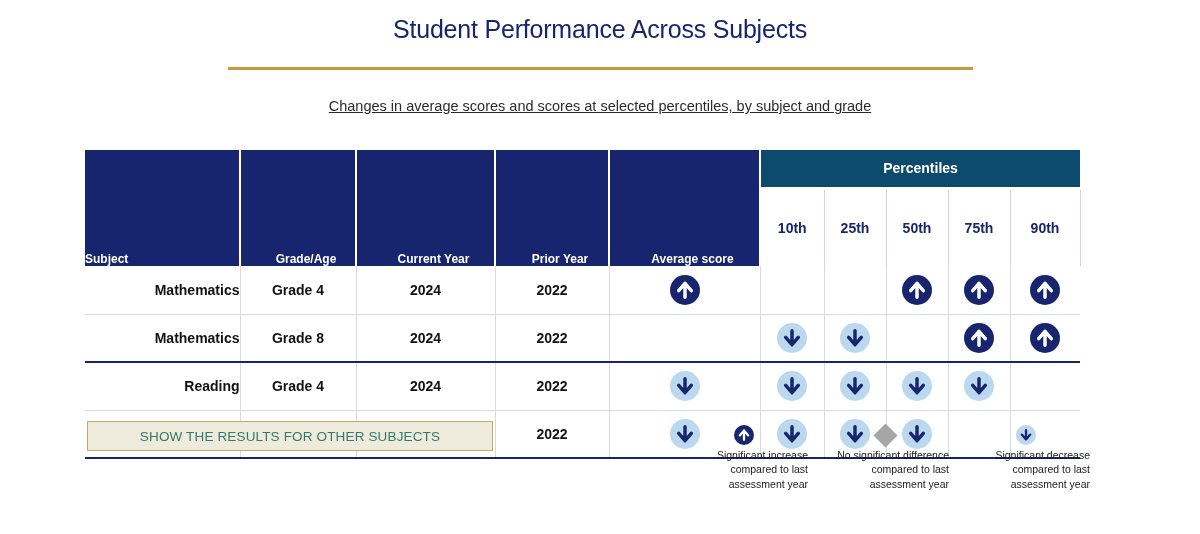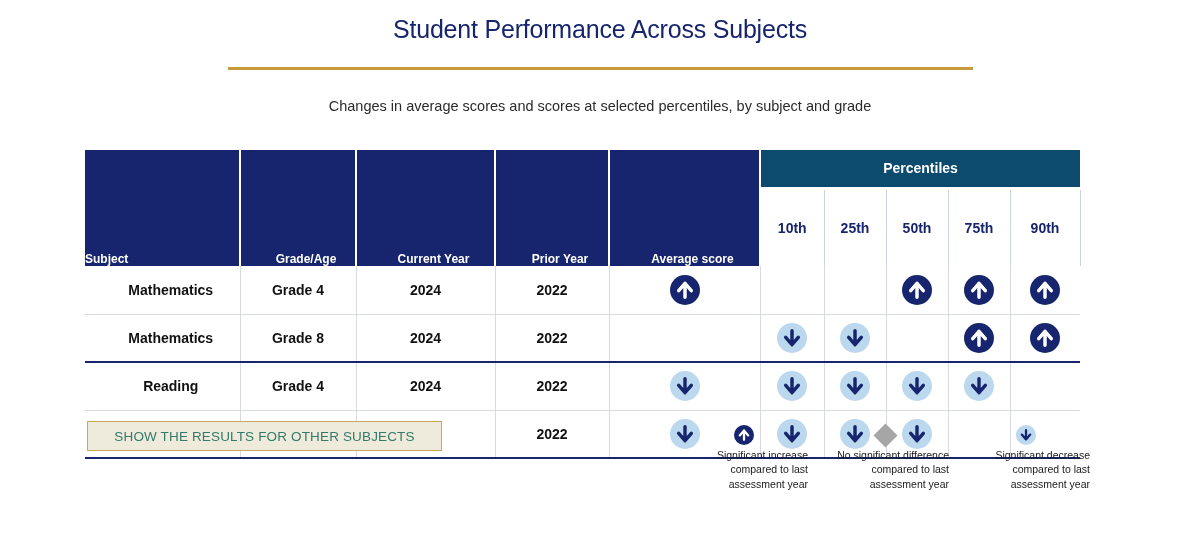--- a/index.html
+++ b/index.html
@@ -28,20 +28,21 @@
     height:3px;
     background:#c79a3b;
     margin:22px auto 0 auto;
   }
   .subtitle{
     text-align:center;
     font-size:14.5px;
     color:#2b2b2b;
     margin:27px 0 0 0;
     line-height:1.3;
+    text-decoration:underline;
   }
 
   
   .table-wrap{
     position:absolute;
     left:85px;
     top:150px;
     width:995px;
   }
   table.perf{
@@ -97,21 +98,21 @@
   
   .cell{
     height:48px;
     font-size:14px;
     font-weight:bold;
     color:#111111;
     border-bottom:1px solid #d8dae1;
     border-right:1px solid #d8dae1;
     vertical-align:middle;
   }
-  .cell.subject{ text-align:center; padding-left:17px; }
+  .cell.subject{ text-align:right; padding-left:17px; }
   .cell.center{ text-align:center;margin-left:44px; }
   .cell.marker{ text-align:center; font-weight:normal; }
 
   tr.group-end > td{ border-bottom:2px solid #16256d; }
   tr.last-row > td{ border-bottom:2px solid #16256d; }
   td.no-right-border{ border-right:none; }
 
   
   .mk{
     display:inline-block;
@@ -131,21 +132,21 @@
     background:#a6a6a6;
     transform:rotate(45deg);
     margin:3px auto;
   }
 
   
   .show-btn{
     position:absolute;
     left:87px;
     top:421px;
-    width:355px;
+    width:406px;
     height:30px;
     background:#efebdc;
     border:1px solid #c9a961;
     color:#337a6a;
     font-size:13.5px;
     letter-spacing:0.15px;
     display:flex;
     align-items:center;
     justify-content:center;
     cursor:pointer;

